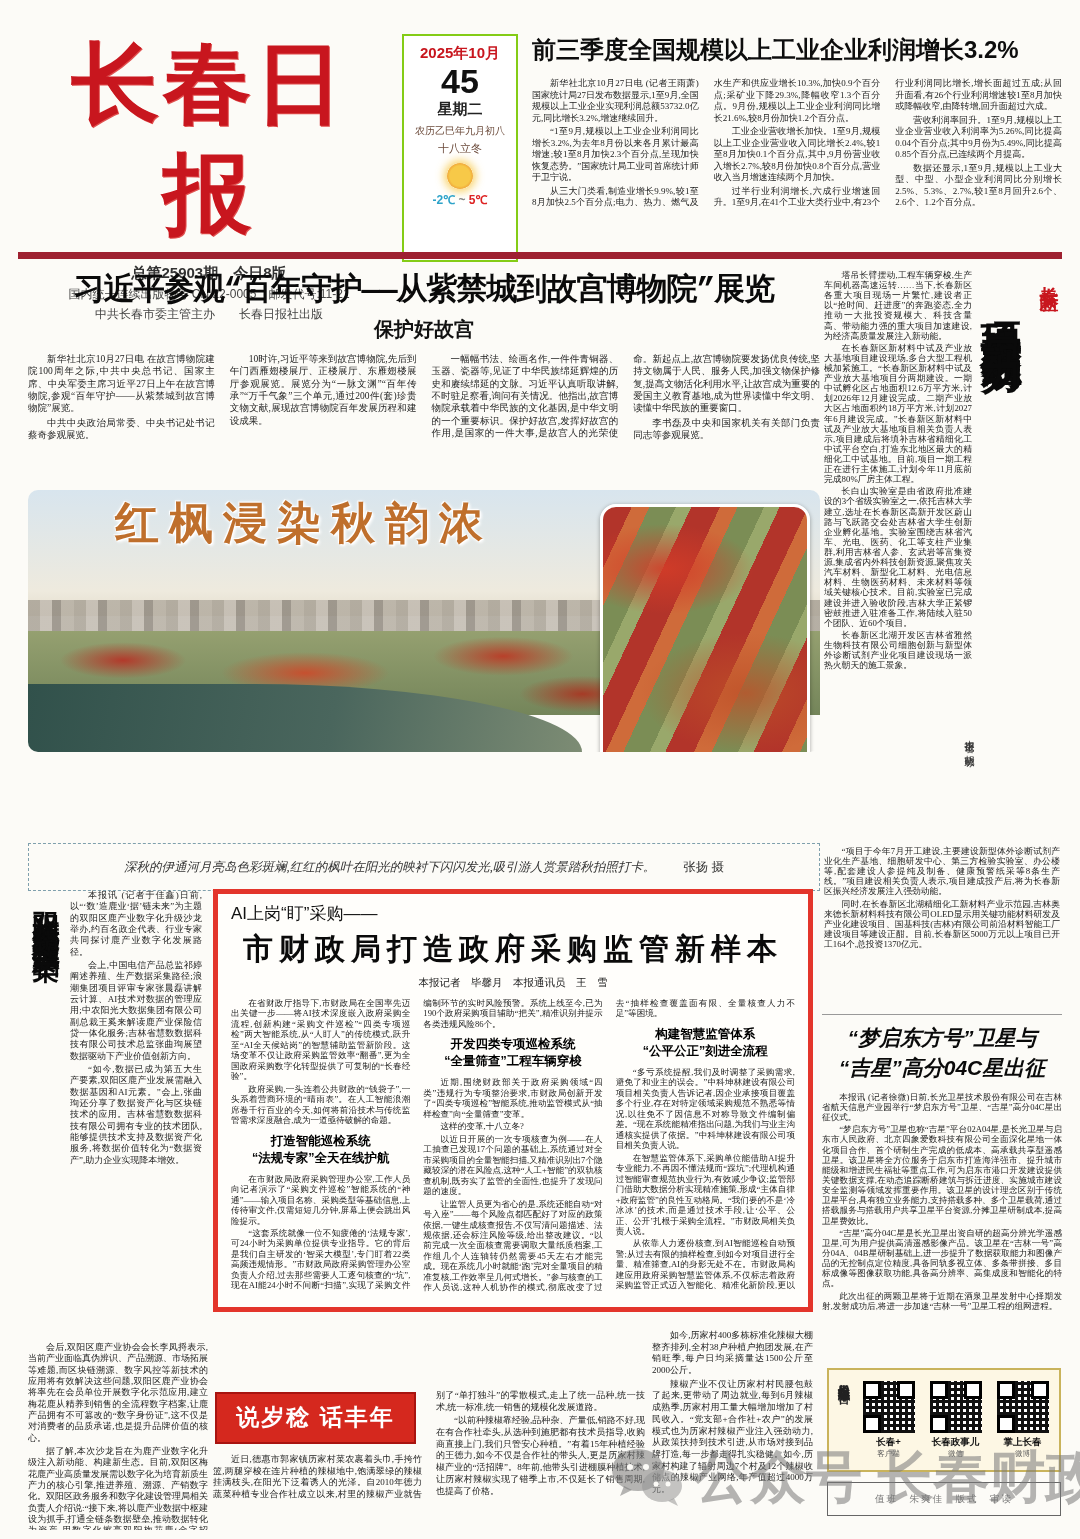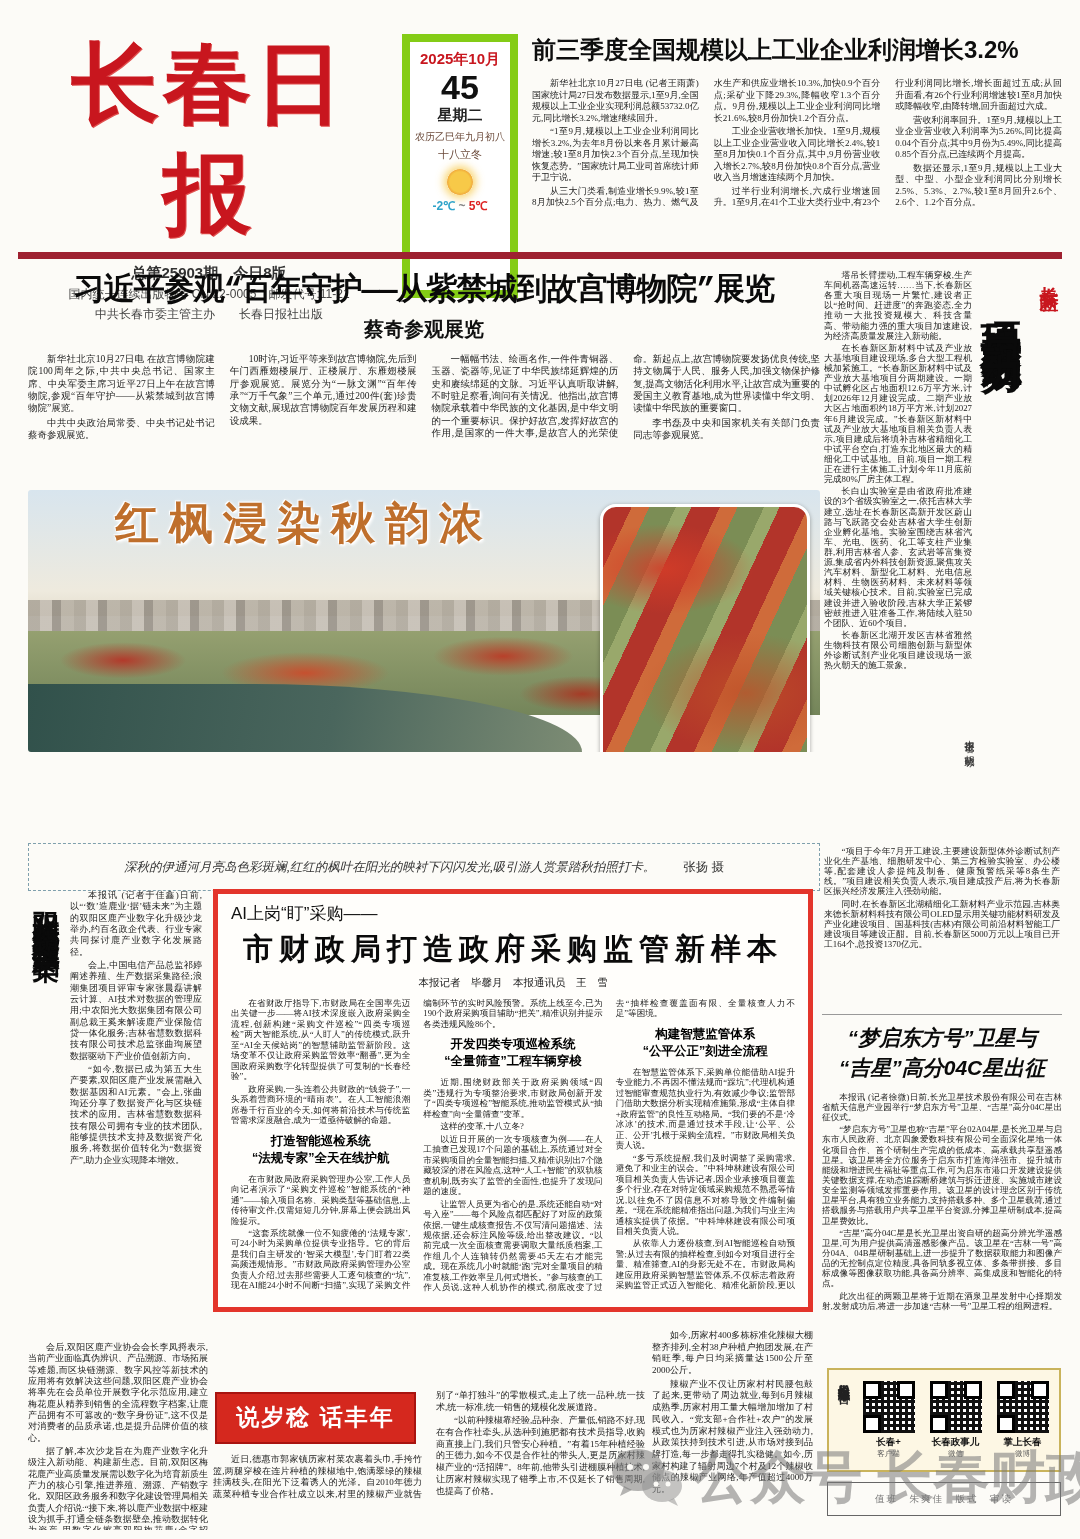--- a/index.html
+++ b/index.html
@@ -8,21 +8,21 @@
   [data-interactable]{box-sizing:border-box;}
 
   
   .masthead{position:absolute;left:26px;top:30px;width:366px;text-align:center;}
   .mast-title{font-size:88px;line-height:1.25;font-weight:900;color:#c8161e;letter-spacing:4px;
               font-family:"Liberation Serif",serif;text-shadow:1px 1px 0 #e0504f;}
   .mast-issue{margin-top:14px;font-size:15px;font-weight:bold;color:#333;font-family:"Liberation Sans",sans-serif;}
   .mast-pub{font-size:12px;color:#444;margin-top:3px;font-family:"Liberation Sans",sans-serif;}
 
   
-  .datebox{position:absolute;left:402px;top:34px;width:116px;height:264px;border:8px solid #84cc16;
+  .datebox{position:absolute;left:402px;top:34px;width:116px;height:228px;border:2px solid #84cc16;
            background:#fff;text-align:center;padding-top:8px;}
   .db-ym{color:#c8161e;font-weight:bold;font-size:15px;font-family:"Liberation Sans",sans-serif;}
   .db-day{font-size:34px;font-weight:900;color:#111;line-height:1.1;font-family:"Liberation Sans",sans-serif;}
   .db-week{font-size:15px;font-weight:bold;color:#222;font-family:"Liberation Sans",sans-serif;}
   .db-lunar{font-size:10px;color:#6b4a3a;margin-top:5px;}
   .db-term{font-size:11px;color:#6b4a3a;margin-top:3px;}
   .sun{width:26px;height:26px;margin:7px auto 2px;border-radius:50%;
        background:radial-gradient(circle,#f7c948 55%,#f0a93a 70%,transparent 72%);
        box-shadow:0 0 8px 3px rgba(247,201,72,.8);}
   .db-temp{font-size:12px;font-weight:bold;font-family:"Liberation Sans",sans-serif;}
@@ -40,21 +40,21 @@
 
   
   .lead{position:absolute;left:28px;top:268px;width:792px;text-align:center;}
   .lead-headline{font-family:Liberation Mono, monospace;font-weight:900;font-size:31px;
                  letter-spacing:-1px;white-space:nowrap;color:#0a0a0a;}
   .lead-sub{font-family:"Liberation Sans",sans-serif;font-weight:bold;font-size:20px;margin-top:6px;color:#111;}
   .lead-cols{margin-top:10px;column-count:4;column-gap:15px;font-size:9.5px;line-height:1.3;
              height:100px;overflow:hidden;color:#1c1c1c;}
 
   
-  .photo{position:absolute;left:28px;top:490px;width:792px;height:262px;overflow:hidden;border-radius:3px;text-decoration:underline;}
+  .photo{position:absolute;left:28px;top:490px;width:792px;height:262px;overflow:hidden;border-radius:10px;text-decoration:underline;}
   .ph-sky{position:absolute;inset:0 0 52% 0;background:linear-gradient(180deg,#d8e5ee 0%,#eeeade 80%,#e4ddcd 100%);}
   .ph-city{position:absolute;left:0;right:0;top:42%;height:16%;
            background:repeating-linear-gradient(90deg,#a9a296 0 12px,#c1bab0 12px 24px,#918a80 24px 33px,#b5aea2 33px 46px);
            opacity:.85;}
   .ph-trees{position:absolute;left:0;right:0;top:54%;height:32%;
             background:
              radial-gradient(90px 26px at 12% 35%,#b23a2b,transparent 70%),
              radial-gradient(120px 30px at 35% 50%,#c6502f,transparent 70%),
              radial-gradient(100px 28px at 60% 30%,#b8402a,transparent 70%),
              radial-gradient(140px 34px at 85% 55%,#c35531,transparent 70%),
@@ -193,21 +193,21 @@
         <p data-interactable="false">过半行业利润增长,六成行业增速回升。1至9月,在41个工业大类行业中,有23个行业利润同比增长,增长面超过五成;从回升面看,有26个行业利润增速较1至8月加快或降幅收窄,由降转增,回升面超过六成。</p>
         <p data-interactable="false">营收利润率回升。1至9月,规模以上工业企业营业收入利润率为5.26%,同比提高0.04个百分点;其中9月份为5.49%,同比提高0.85个百分点,已连续两个月提高。</p>
         <p data-interactable="false">数据还显示,1至9月,规模以上工业大型、中型、小型企业利润同比分别增长2.5%、5.3%、2.7%,较1至8月回升2.6个、2.6个、1.2个百分点。</p>
       </div>
   </div>
 
   <div class="red-rule" data-interactable="false"></div>
 
   <div class="lead" data-interactable="false">
     <div class="lead-headline" data-interactable="false">习近平参观“百年守护——从紫禁城到故宫博物院”展览</div>
-    <div class="lead-sub" data-interactable="false">蔡奇参观展览</div>
+    <div class="lead-sub" data-interactable="false">保护好故宫</div>
     <div class="cols lead-cols" data-interactable="false">
         <p data-interactable="false">新华社北京10月27日电 在故宫博物院建院100周年之际,中共中央总书记、国家主席、中央军委主席习近平27日上午在故宫博物院,参观“百年守护——从紫禁城到故宫博物院”展览。</p>
         <p data-interactable="false">中共中央政治局常委、中央书记处书记蔡奇参观展览。</p>
         <p data-interactable="false">10时许,习近平等来到故宫博物院,先后到午门西雁翅楼展厅、正楼展厅、东雁翅楼展厅参观展览。展览分为“一脉文渊”“百年传承”“万千气象”三个单元,通过200件(套)珍贵文物文献,展现故宫博物院百年发展历程和建设成果。</p>
         <p data-interactable="false">一幅幅书法、绘画名作,一件件青铜器、玉器、瓷器等,见证了中华民族绵延辉煌的历史和赓续绵延的文脉。习近平认真听取讲解,不时驻足察看,询问有关情况。他指出,故宫博物院承载着中华民族的文化基因,是中华文明的一个重要标识。保护好故宫,发挥好故宫的作用,是国家的一件大事,是故宫人的光荣使命。新起点上,故宫博物院要发扬优良传统,坚持文物属于人民、服务人民,加强文物保护修复,提高文物活化利用水平,让故宫成为重要的爱国主义教育基地,成为世界读懂中华文明、读懂中华民族的重要窗口。</p>
         <p data-interactable="false">李书磊及中央和国家机关有关部门负责同志等参观展览。</p>
       </div>
   </div>
 
   <div class="sidebar" data-interactable="false">
@@ -279,22 +279,22 @@
         <p data-interactable="false">在市财政局政府采购管理办公室,工作人员向记者演示了“采购文件巡检”智能系统的“神通”——输入项目名称、采购类型等基础信息,上传待审文件,仅需短短几分钟,屏幕上便会跳出风险提示。</p>
         <p data-interactable="false">“这套系统就像一位不知疲倦的‘法规专家’,可24小时为采购单位提供专业指导。它的背后是我们自主研发的‘智采大模型’,专门盯着22类高频违规情形。”市财政局政府采购管理办公室负责人介绍,过去那些需要人工逐句核查的“坑”,现在AI能24小时不间断“扫描”,实现了采购文件编制环节的实时风险预警。系统上线至今,已为190个政府采购项目辅助“把关”,精准识别并提示各类违规风险86个。</p>
         <p class="subhead" data-interactable="false">开发四类专项巡检系统
 “全量筛查”工程车辆穿梭</p>
         <p data-interactable="false">近期,围绕财政部关于政府采购领域“四类”违规行为专项整治要求,市财政局创新开发了“四类专项巡检”智能系统,推动监管模式从“抽样检查”向“全量筛查”变革。</p>
         <p data-interactable="false">这样的变革,十八立冬?</p>
         <p data-interactable="false">以近日开展的一次专项核查为例——在人工抽查已发现17个问题的基础上,系统通过对全市采购项目的全量智能扫描,又精准识别出7个隐藏较深的潜在风险点,这种“人工+智能”的双轨核查机制,既夯实了监管的全面性,也提升了发现问题的速度。</p>
         <p data-interactable="false">让监管人员更为省心的是,系统还能自动“对号入座”——每个风险点都匹配好了对应的政策依据,一键生成核查报告,不仅写清问题描述、法规依据,还会标注风险等级,给出整改建议。“以前完成一次全面核查需要调取大量纸质档案,工作组几个人连轴转仍然需要45天左右才能完成。现在系统几小时就能‘跑’完对全量项目的精准复核,工作效率呈几何式增长。”参与核查的工作人员说,这种人机协作的模式,彻底改变了过去“抽样检查覆盖面有限、全量核查人力不足”等困境。</p>
         <p class="subhead" data-interactable="false">构建智慧监管体系
 “公平公正”刻进全流程</p>
+        <p data-interactable="false">“多亏系统提醒,我们及时调整了采购需求,避免了和业主的误会。”中科坤林建设有限公司项目相关负责人告诉记者,因企业承接项目覆盖多个行业,存在对特定领域采购规范不熟悉等情况,以往免不了因信息不对称导致文件编制偏差。“现在系统能精准指出问题,为我们与业主沟通核实提供了依据。”中科坤林建设有限公司项目相关负责人说。</p>
         <p data-interactable="false">在智慧监管体系下,采购单位能借助AI提升专业能力,不再因不懂法规而“踩坑”;代理机构通过智能审查规范执业行为,有效减少争议;监管部门借助大数据分析实现精准施策,形成“主体自律+政府监管”的良性互动格局。“我们要的不是‘冷冰冰’的技术,而是通过技术手段,让‘公平、公正、公开’扎根于采购全流程。”市财政局相关负责人说。</p>
-        <p data-interactable="false">“多亏系统提醒,我们及时调整了采购需求,避免了和业主的误会。”中科坤林建设有限公司项目相关负责人告诉记者,因企业承接项目覆盖多个行业,存在对特定领域采购规范不熟悉等情况,以往免不了因信息不对称导致文件编制偏差。“现在系统能精准指出问题,为我们与业主沟通核实提供了依据。”中科坤林建设有限公司项目相关负责人说。</p>
         <p data-interactable="false">从依靠人力逐份核查,到AI智能巡检自动预警;从过去有限的抽样检查,到如今对项目进行全量、精准筛查,AI的身影无处不在。市财政局构建应用政府采购智慧监管体系,不仅标志着政府采购监管正式迈入智能化、精准化新阶段,更以从“人治”到“智治”的可复制路径,为全国政府采购数字化转型提供了一条“可操作、可落地”的参考路径。</p>
       </div>
   </div>
 
   <div class="pepper-cols" data-interactable="false">
       <p class="badge" data-interactable="false">说岁稔 话丰年</p>
       <p data-interactable="false">近日,德惠市郭家镇历家村菜农裹着头巾,手挎竹篮,两腿穿梭在连片种植的辣椒地中,饱满翠绿的辣椒挂满枝头,在阳光下泛着诱人的光泽。自2010年德力蔬菜种植专业合作社成立以来,村里的辣椒产业就告别了“单打独斗”的零散模式,走上了统一品种,统一技术,统一标准,统一销售的规模化发展道路。</p>
       <p data-interactable="false">“以前种辣椒靠经验,品种杂、产量低,销路不好,现在有合作社牵头,从选种到施肥都有技术员指导,收购商直接上门,我们只管安心种植。”有着15年种植经验的王德力,如今不仅是合作社的带头人,更是历家村辣椒产业的“活招牌”。8年前,他带头引进棚膜种植技术,让历家村辣椒实现了错季上市,不仅延长了销售周期,也提高了价格。</p>
     </div>
   <div class="pepper-col3" data-interactable="false">

